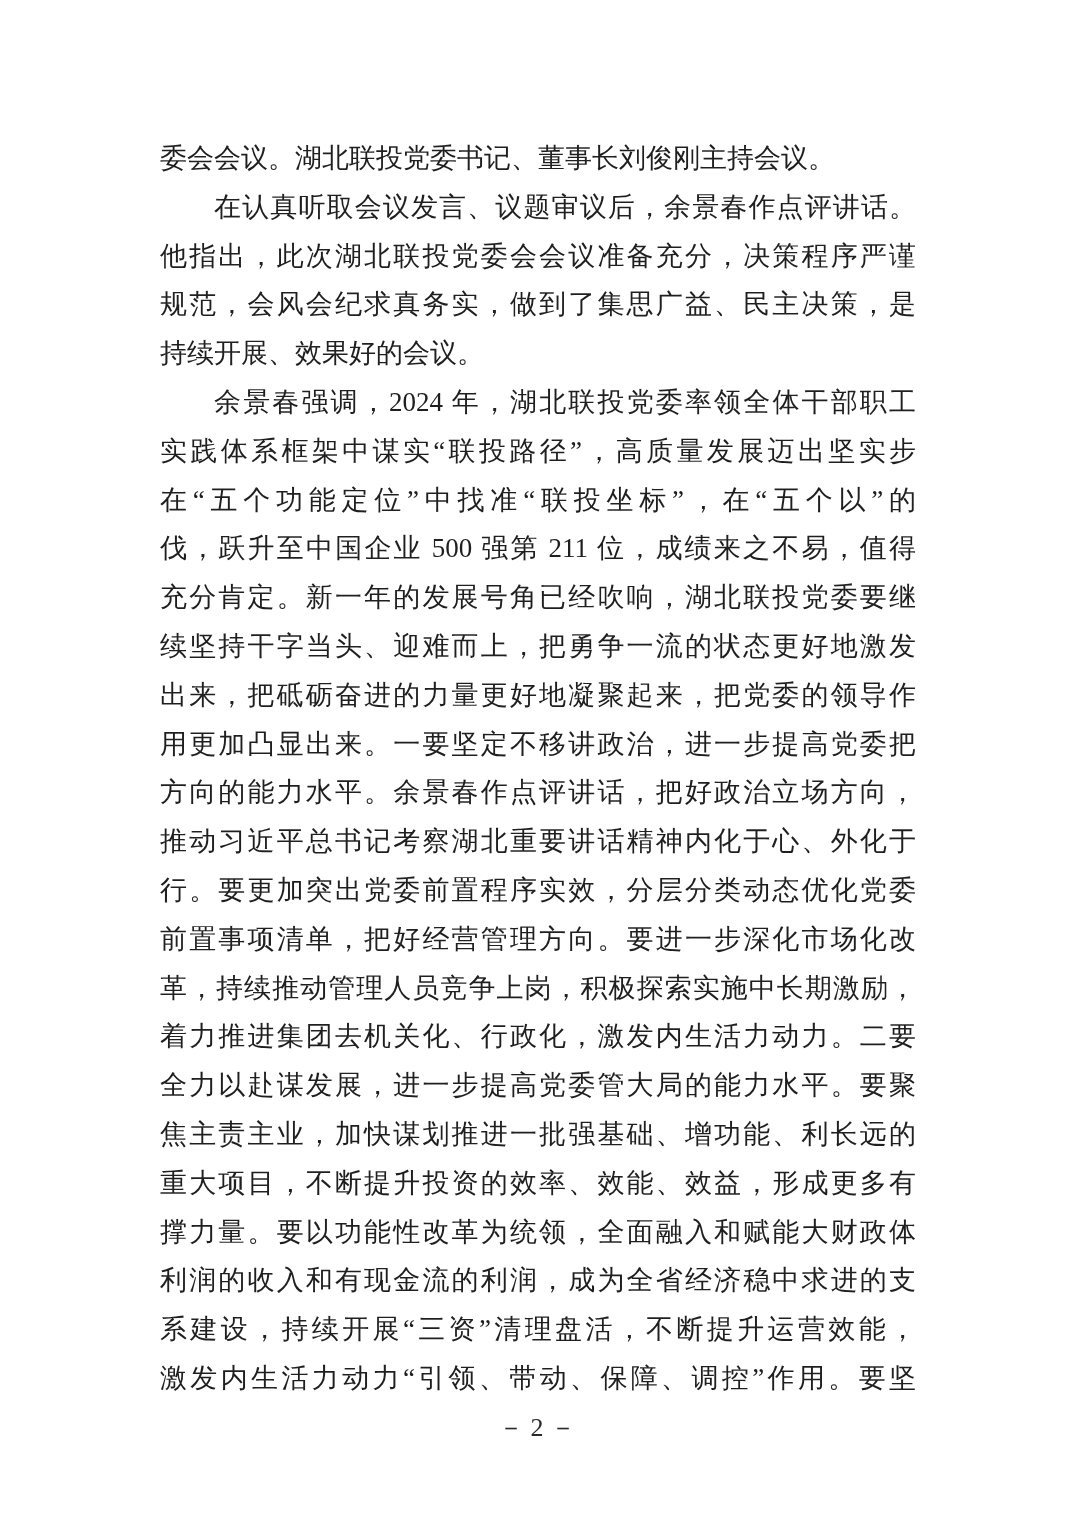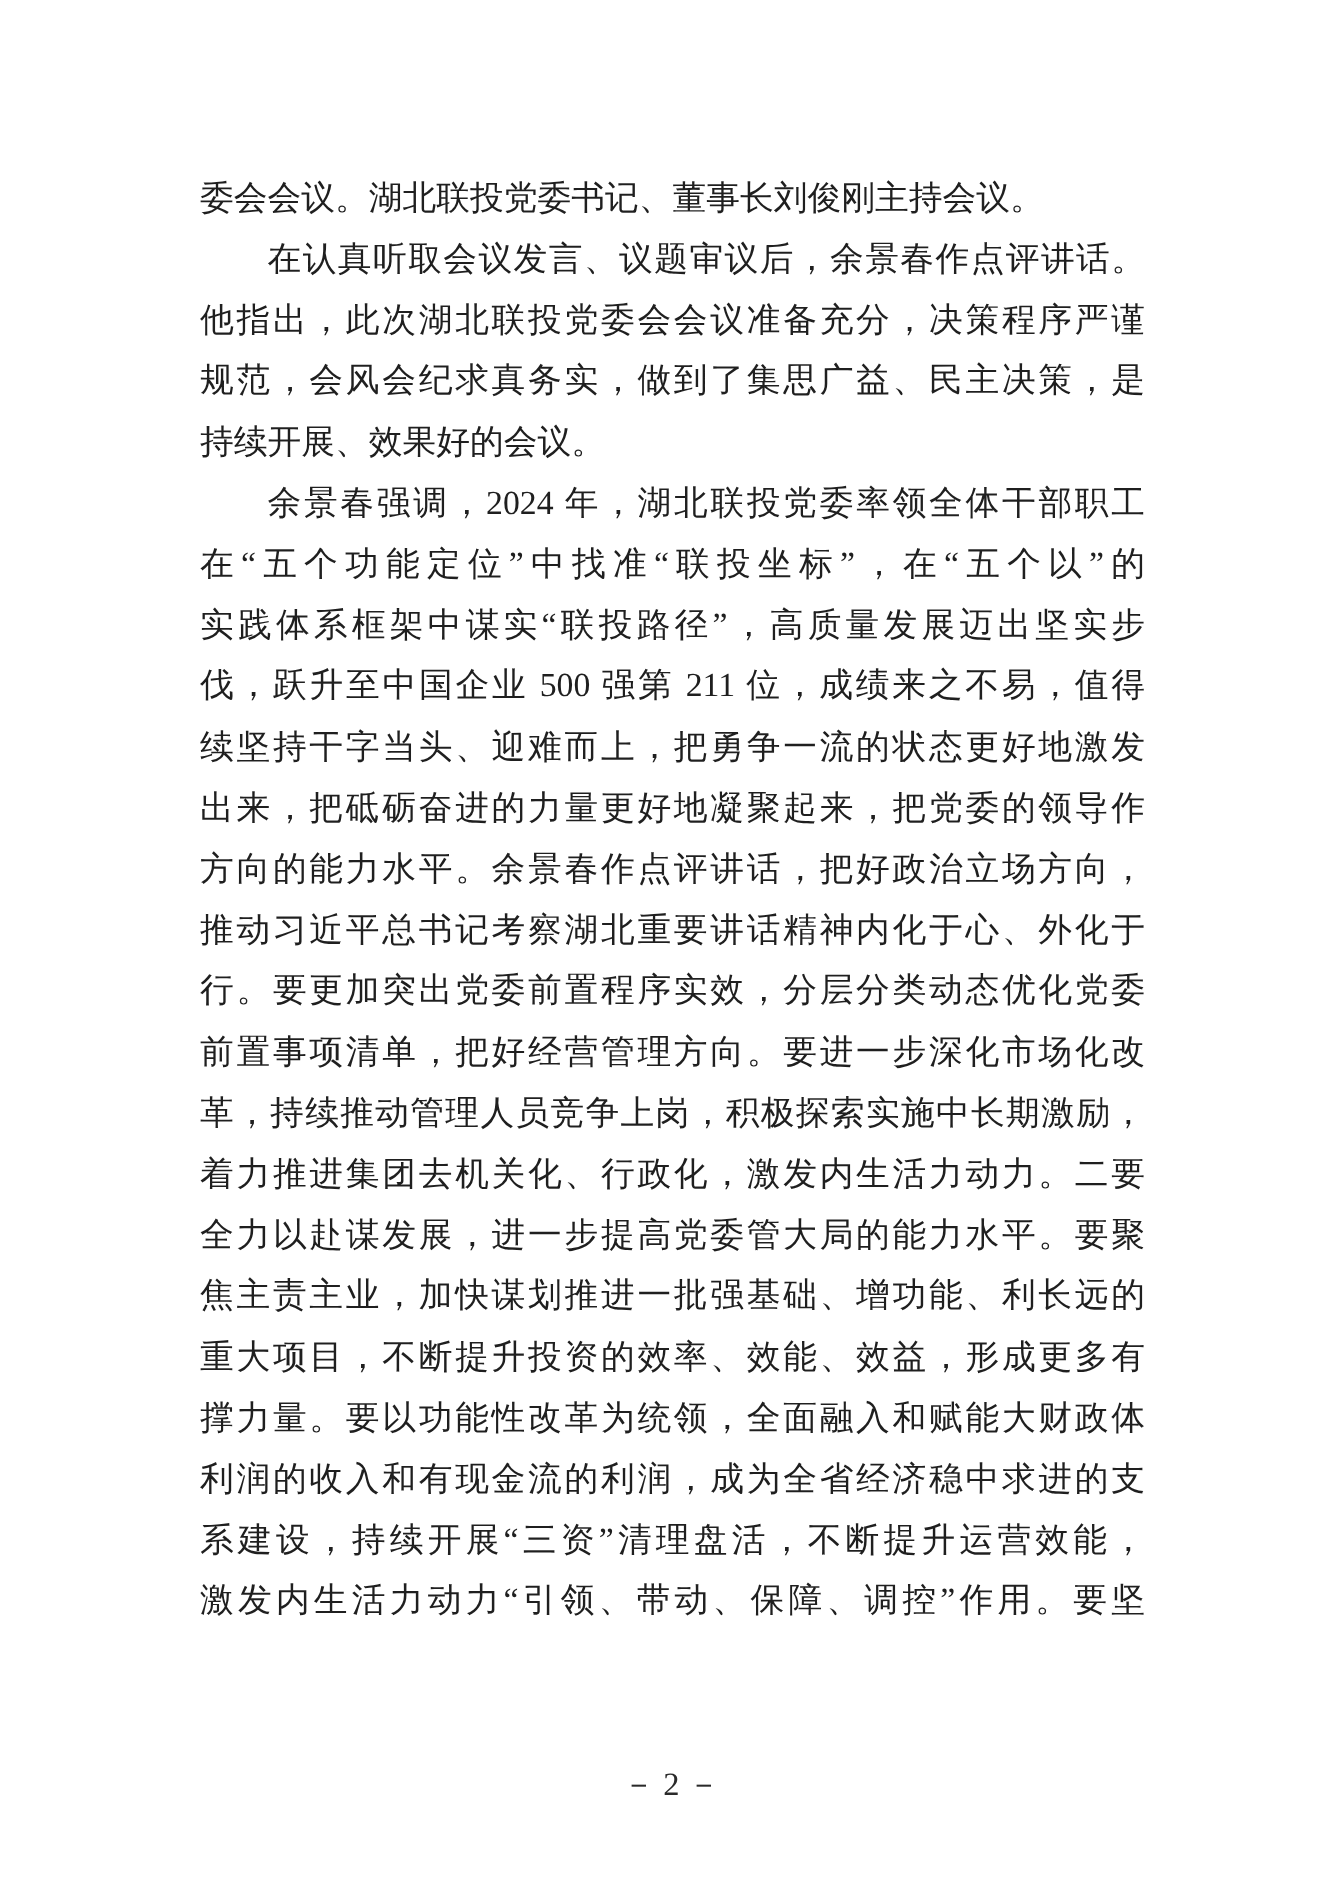--- a/index.html
+++ b/index.html
@@ -55,25 +55,27 @@
 <body>
 
 <div class="page">
   <div class="text-block">
       <div class="text-line para-end">委会会议。湖北联投党委书记、董事长刘俊刚主持会议。</div>
       <div class="text-line para-start">在认真听取会议发言、议题审议后，余景春作点评讲话。</div>
       <div class="text-line">他指出，此次湖北联投党委会会议准备充分，决策程序严谨</div>
       <div class="text-line">规范，会风会纪求真务实，做到了集思广益、民主决策，是</div>
       <div class="text-line para-end">持续开展、效果好的会议。</div>
       <div class="text-line para-start">余景春强调，2024 年，湖北联投党委率领全体干部职工</div>
+      <div class="text-line">实践体系框架中谋实“联投路径”，高质量发展迈出坚实步</div>
       <div class="text-line">在“五个功能定位”中找准“联投坐标”，在“五个以”的</div>
-      <div class="text-line">实践体系框架中谋实“联投路径”，高质量发展迈出坚实步</div>
       <div class="text-line">伐，跃升至中国企业 500 强第 211 位，成绩来之不易，值得</div>
+      <div class="text-line">充分肯定。新一年的发展号角已经吹响，湖北联投党委要继</div>
       <div class="text-line">续坚持干字当头、迎难而上，把勇争一流的状态更好地激发</div>
       <div class="text-line">出来，把砥砺奋进的力量更好地凝聚起来，把党委的领导作</div>
+      <div class="text-line">用更加凸显出来。一要坚定不移讲政治，进一步提高党委把</div>
       <div class="text-line">方向的能力水平。余景春作点评讲话，把好政治立场方向，</div>
       <div class="text-line">推动习近平总书记考察湖北重要讲话精神内化于心、外化于</div>
       <div class="text-line">行。要更加突出党委前置程序实效，分层分类动态优化党委</div>
       <div class="text-line">前置事项清单，把好经营管理方向。要进一步深化市场化改</div>
       <div class="text-line">革，持续推动管理人员竞争上岗，积极探索实施中长期激励，</div>
       <div class="text-line">着力推进集团去机关化、行政化，激发内生活力动力。二要</div>
       <div class="text-line">全力以赴谋发展，进一步提高党委管大局的能力水平。要聚</div>
       <div class="text-line">焦主责主业，加快谋划推进一批强基础、增功能、利长远的</div>
       <div class="text-line">重大项目，不断提升投资的效率、效能、效益，形成更多有</div>
       <div class="text-line">撑力量。要以功能性改革为统领，全面融入和赋能大财政体</div>

